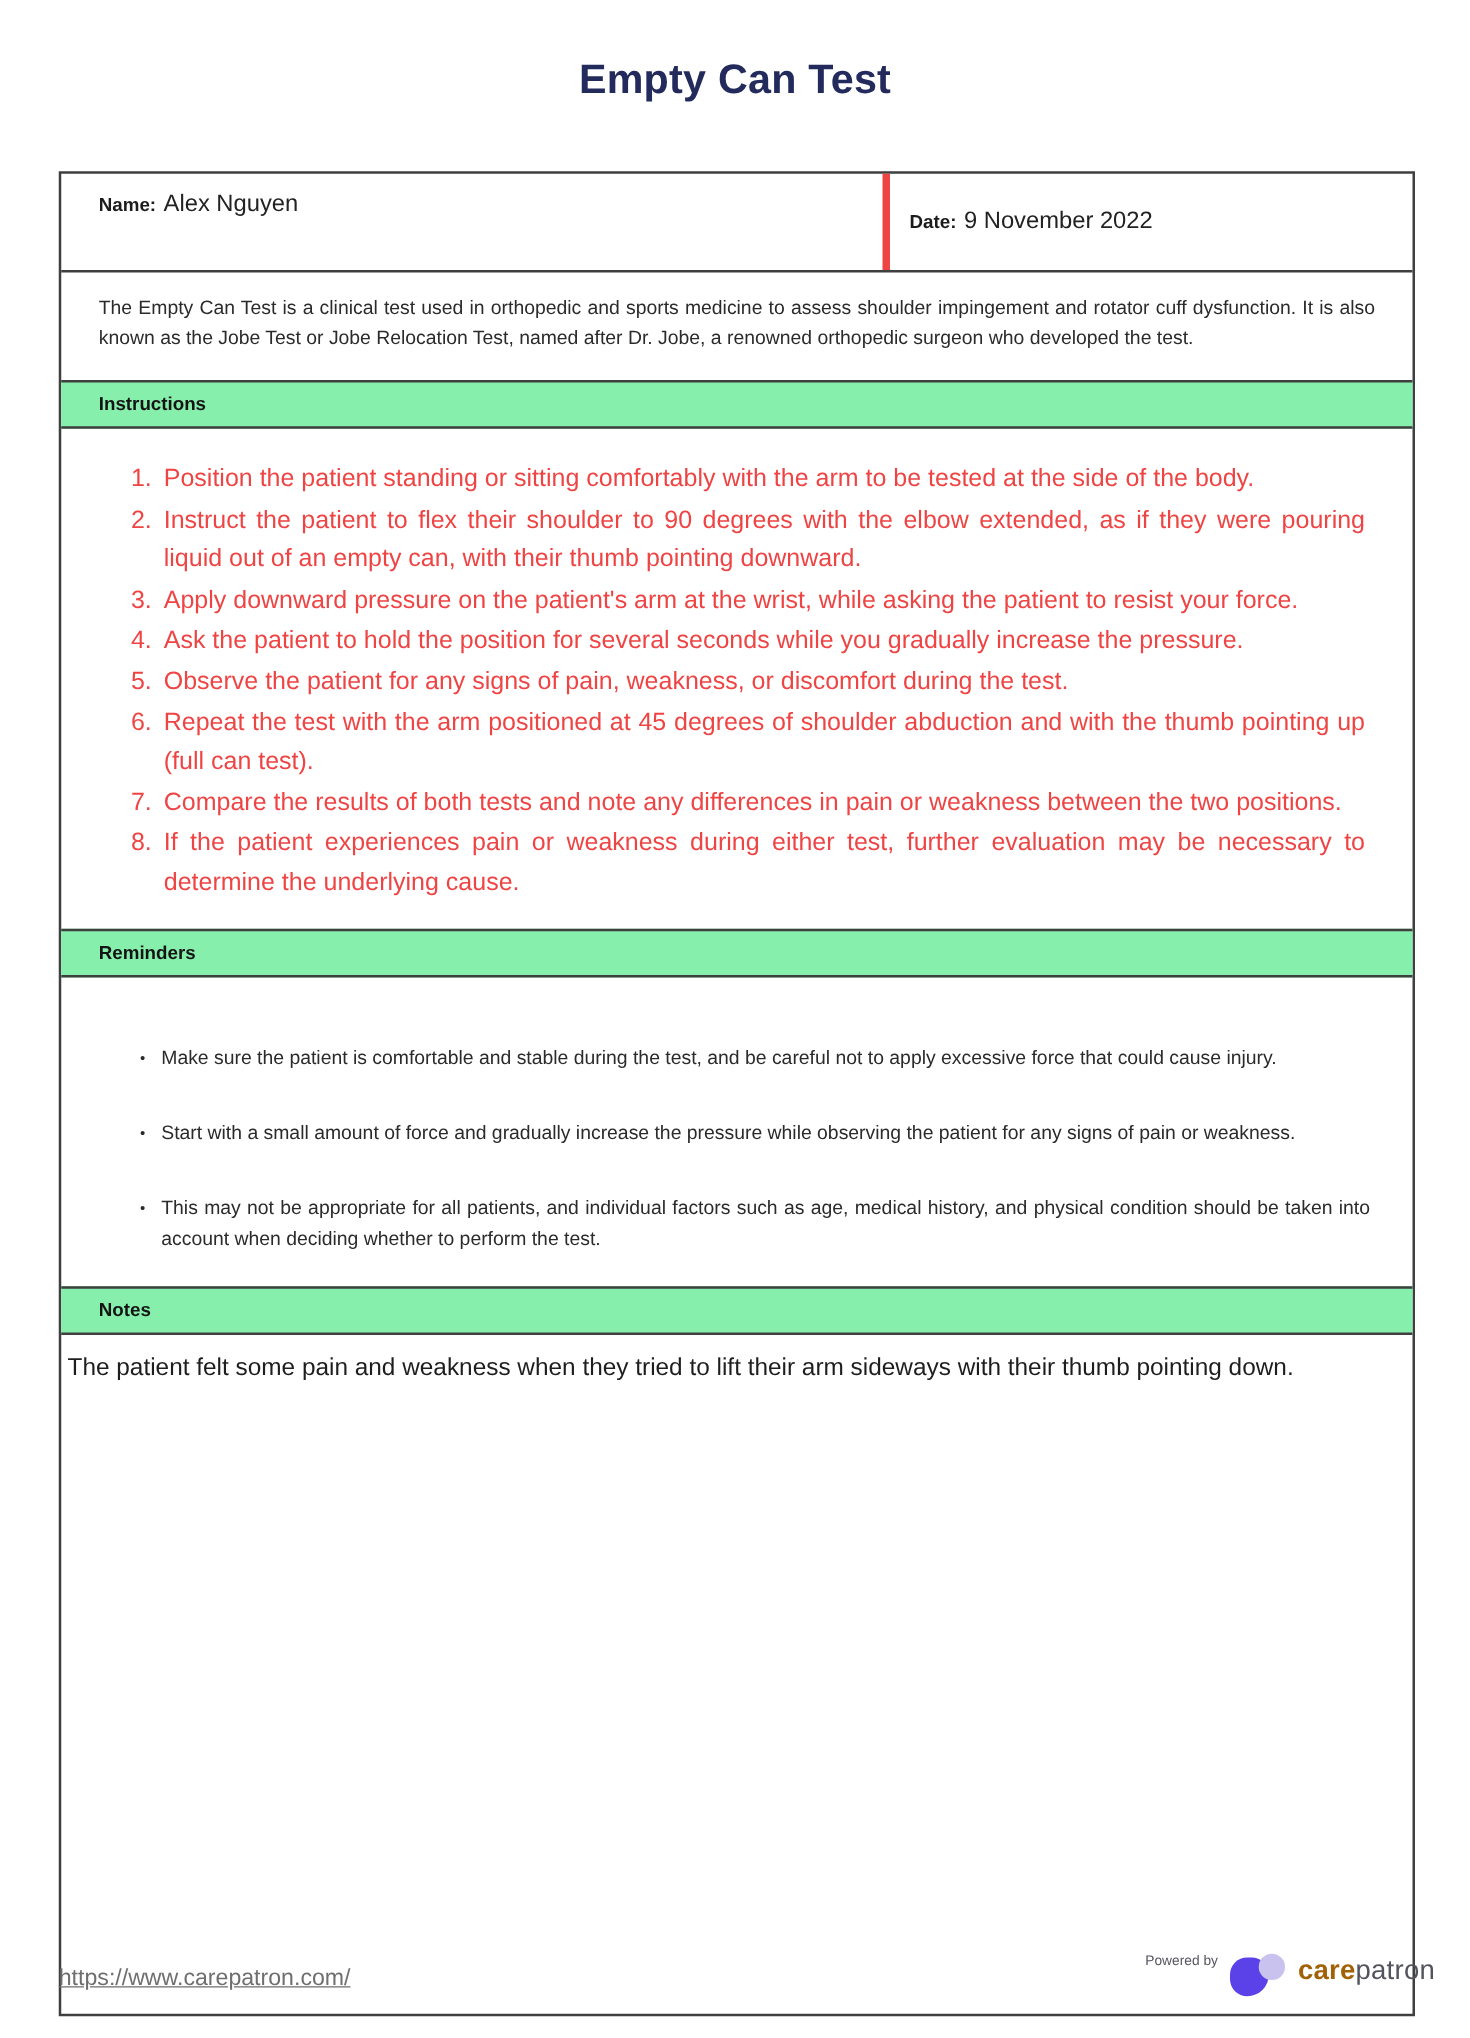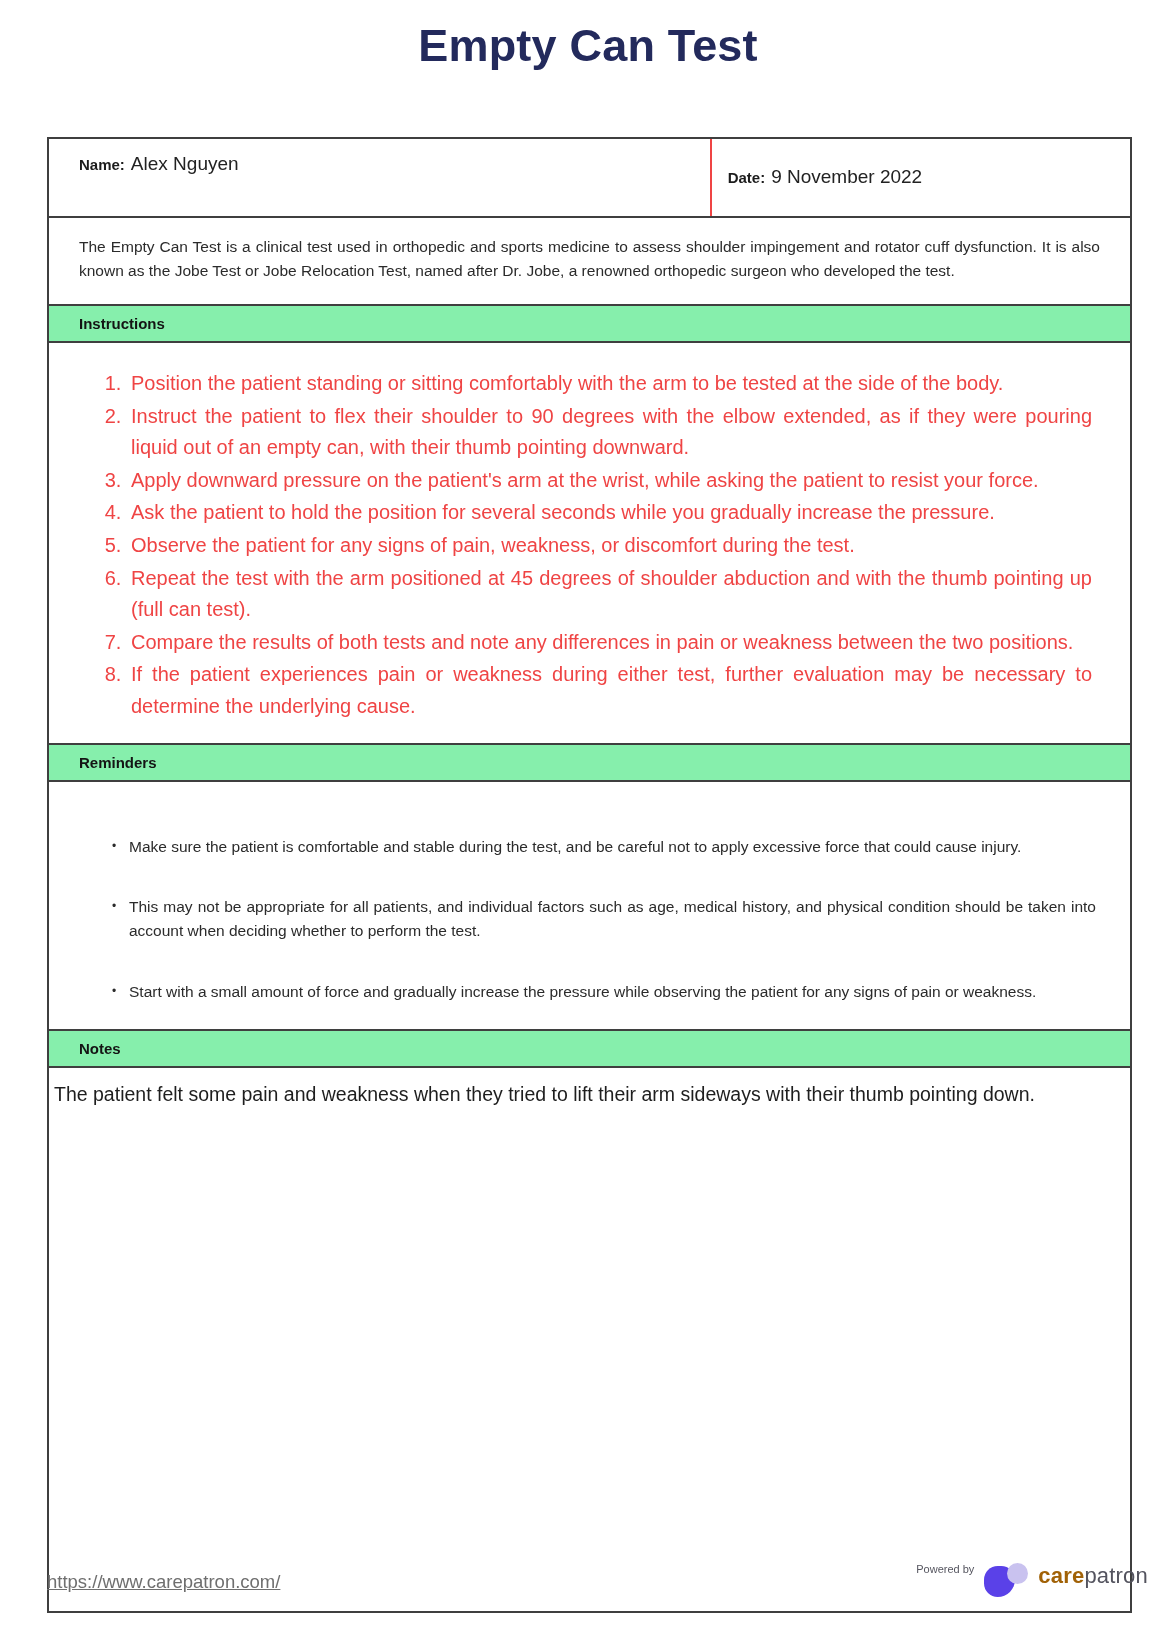--- a/index.html
+++ b/index.html
@@ -8,22 +8,22 @@
     background: #ffffff;
     width: 1176px;
     height: 1630px;
     font-family: "Liberation Sans", sans-serif;
     color: #2b2b2b;
     position: relative;
   }
   .page-title {
     text-align: center;
     margin: 0;
-    padding-top: 20px;
-    font-size: 45px;
+    padding-top: 44px;
+    font-size: 33px;
     font-weight: bold;
     color: #232a5c;
     letter-spacing: 0.2px;
   }
   .form-box {
     position: absolute;
     left: 47px;
     top: 137px;
     width: 1085px;
     border: 2px solid #3f3f3f;
@@ -31,21 +31,21 @@
     background: #ffffff;
   }
   .header-row {
     display: flex;
     border-bottom: 2px solid #3f3f3f;
   }
   .cell-name {
     width: 61.3%;
     box-sizing: border-box;
     padding: 14px 16px 13px 30px;
-    border-right: 2px solid #ef4444;
+    border-right: 6px solid #ef4444;
   }
   .cell-date {
     flex: 1;
     padding: 14px 16px 28px 16px;
     margin-top: 13px;
   }
   .field-label {
     font-weight: bold;
     font-size: 15px;
     color: #1c1c1c;
@@ -199,22 +199,22 @@
     <li>Ask the patient to hold the position for several seconds while you gradually increase the pressure.</li>
     <li>Observe the patient for any signs of pain, weakness, or discomfort during the test.</li>
     <li>Repeat the test with the arm positioned at 45 degrees of shoulder abduction and with the thumb pointing up (full can test).</li>
     <li>Compare the results of both tests and note any differences in pain or weakness between the two positions.</li>
     <li>If the patient experiences pain or weakness during either test, further evaluation may be necessary to determine the underlying cause.</li>
   </ol>
 
   <div class="section-header">Reminders</div>
   <ul class="reminders-list">
     <li>Make sure the patient is comfortable and stable during the test, and be careful not to apply excessive force that could cause injury.</li>
+    <li>Start with a small amount of force and gradually increase the pressure while observing the patient for any signs of pain or weakness.</li>
     <li>This may not be appropriate for all patients, and individual factors such as age, medical history, and physical condition should be taken into account when deciding whether to perform the test.</li>
-    <li>Start with a small amount of force and gradually increase the pressure while observing the patient for any signs of pain or weakness.</li>
   </ul>
 
   <div class="section-header">Notes</div>
   <div class="notes-content">The patient felt some pain and weakness when they tried to lift their arm sideways with their thumb pointing down.</div>
 
 </div>
 
 <div class="footer">
   <a class="footer-link" href="#">https://www.carepatron.com/</a>
   <div class="powered">

